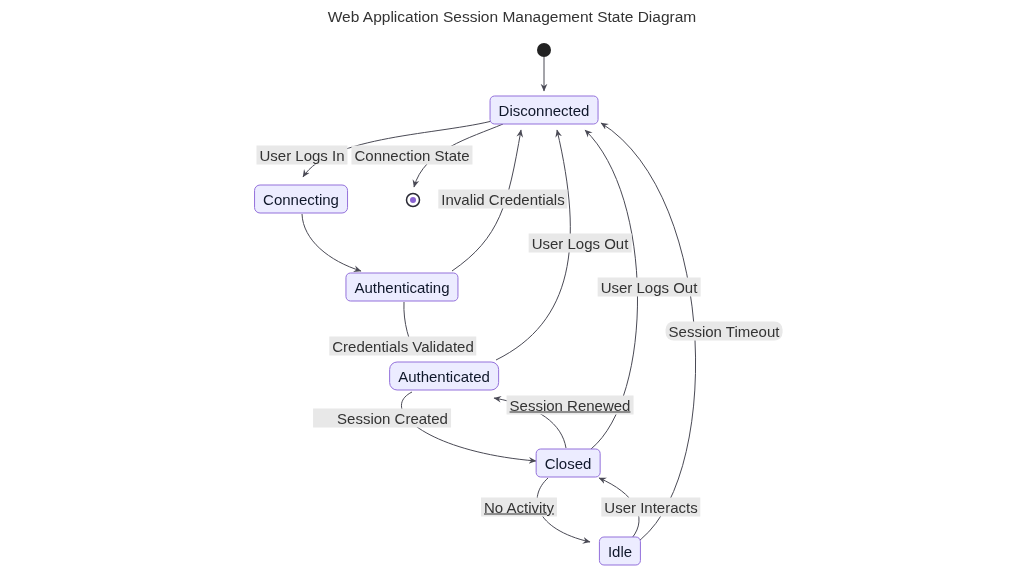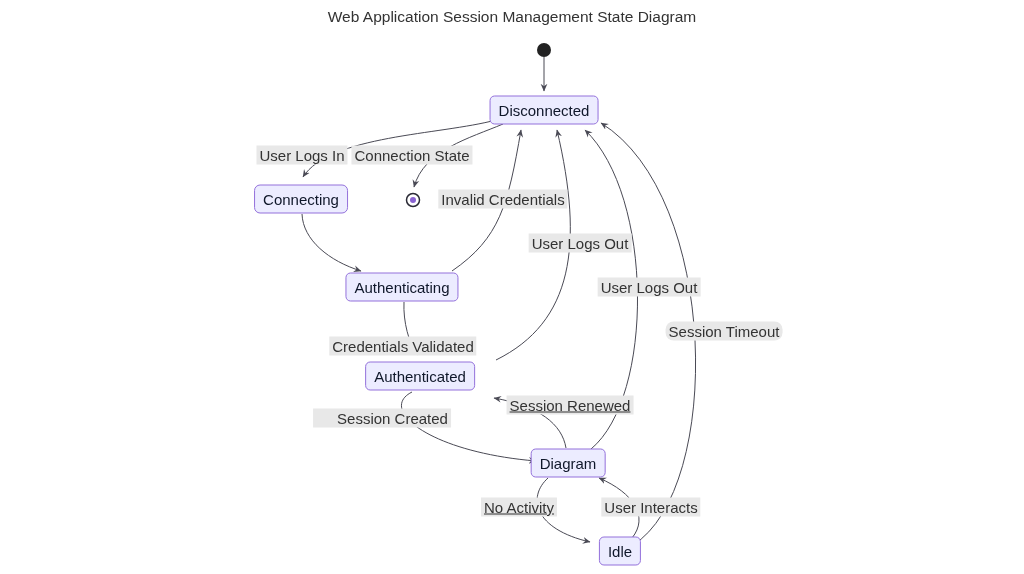--- a/index.html
+++ b/index.html
@@ -57,22 +57,22 @@
 
     <g>
       <circle cx="413" cy="200" r="6.5" fill="#ffffff" stroke="#2a2a35" stroke-width="1.5"></circle>
       <circle cx="413" cy="200" r="3" fill="#8a63d2"></circle>
     </g>
   </svg>
 
   <div class="state" style="left:544px; top:110px;">Disconnected</div>
   <div class="state" style="left:301px; top:199px;border-radius:6px;">Connecting</div>
   <div class="state" style="left:402px; top:287px;text-align:center;">Authenticating</div>
-  <div class="state" style="left:420px; top:376px;">Authenticated</div>
-  <div class="state" style="left:568px; top:463px;">Diagram</div>
+  <div class="state" style="left:444px; top:376px;border-radius:8px;">Authenticated</div>
+  <div class="state" style="left:568px; top:463px;">Closed</div>
   <div class="state" style="left:620px; top:551px;">Idle</div>
 
   <div class="elabel" style="left:302px; top:155px;text-align:right;">User Logs In</div>
   <div class="elabel" style="left:412px; top:155px;">Connection State</div>
   <div class="elabel" style="left:503px; top:199px;text-align:center;">Invalid Credentials</div>
   <div class="elabel" style="left:580px; top:243px;">User Logs Out</div>
   <div class="elabel" style="left:649px; top:287px;">User Logs Out</div>
   <div class="elabel" style="left:724px; top:331px;border-radius:8px;">Session Timeout</div>
   <div class="elabel" style="left:403px; top:313px;margin-top:33px;">Credentials Validated</div>
   <div class="elabel" style="left:382px; top:418px;padding-left:24px;">Session Created</div>

